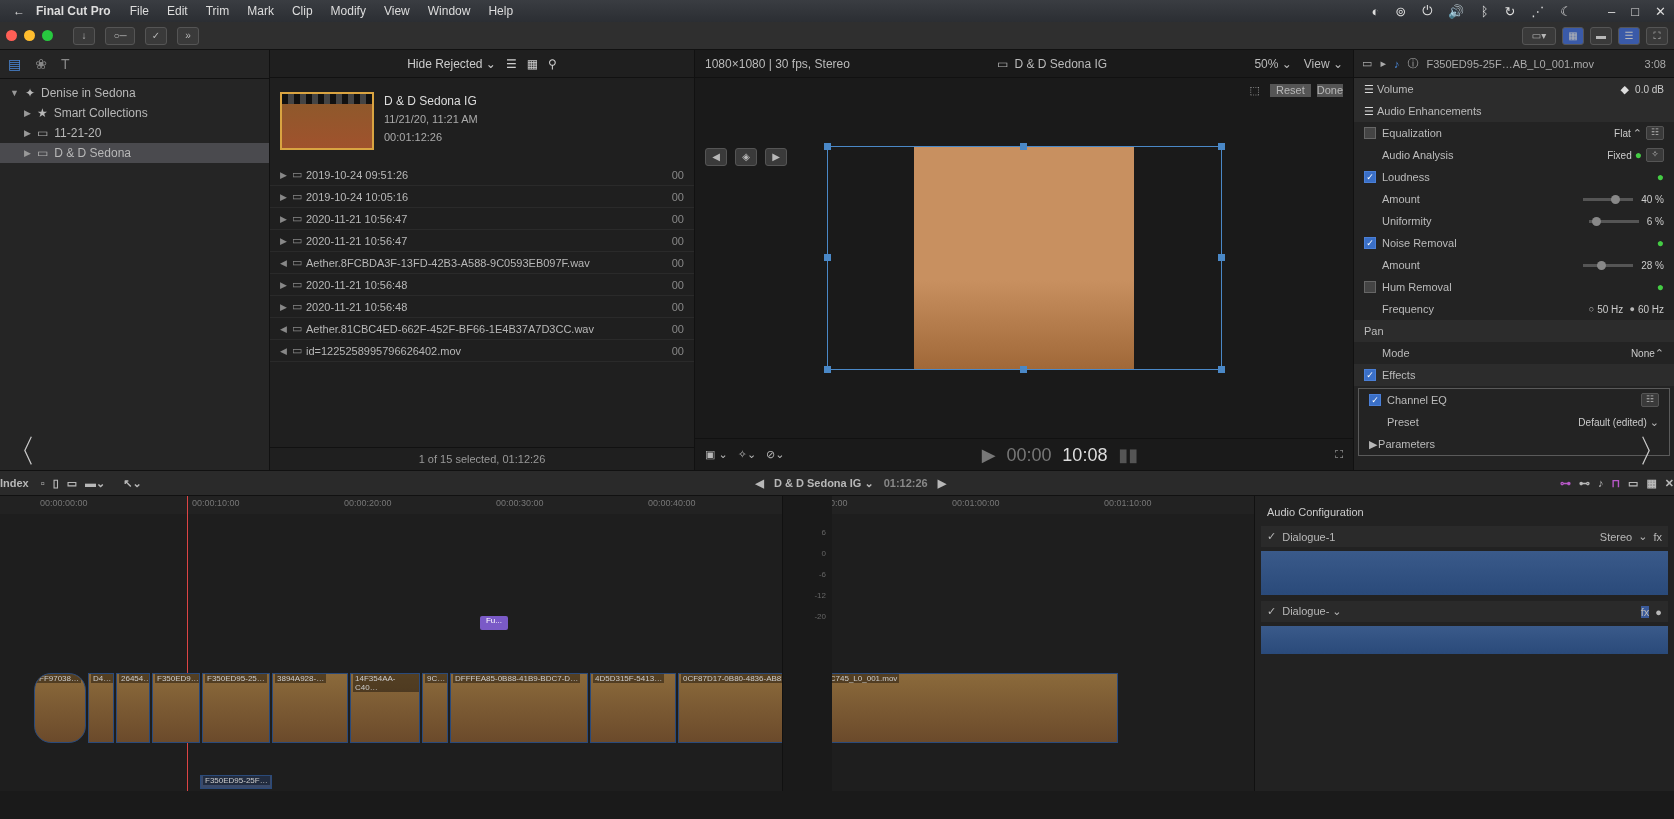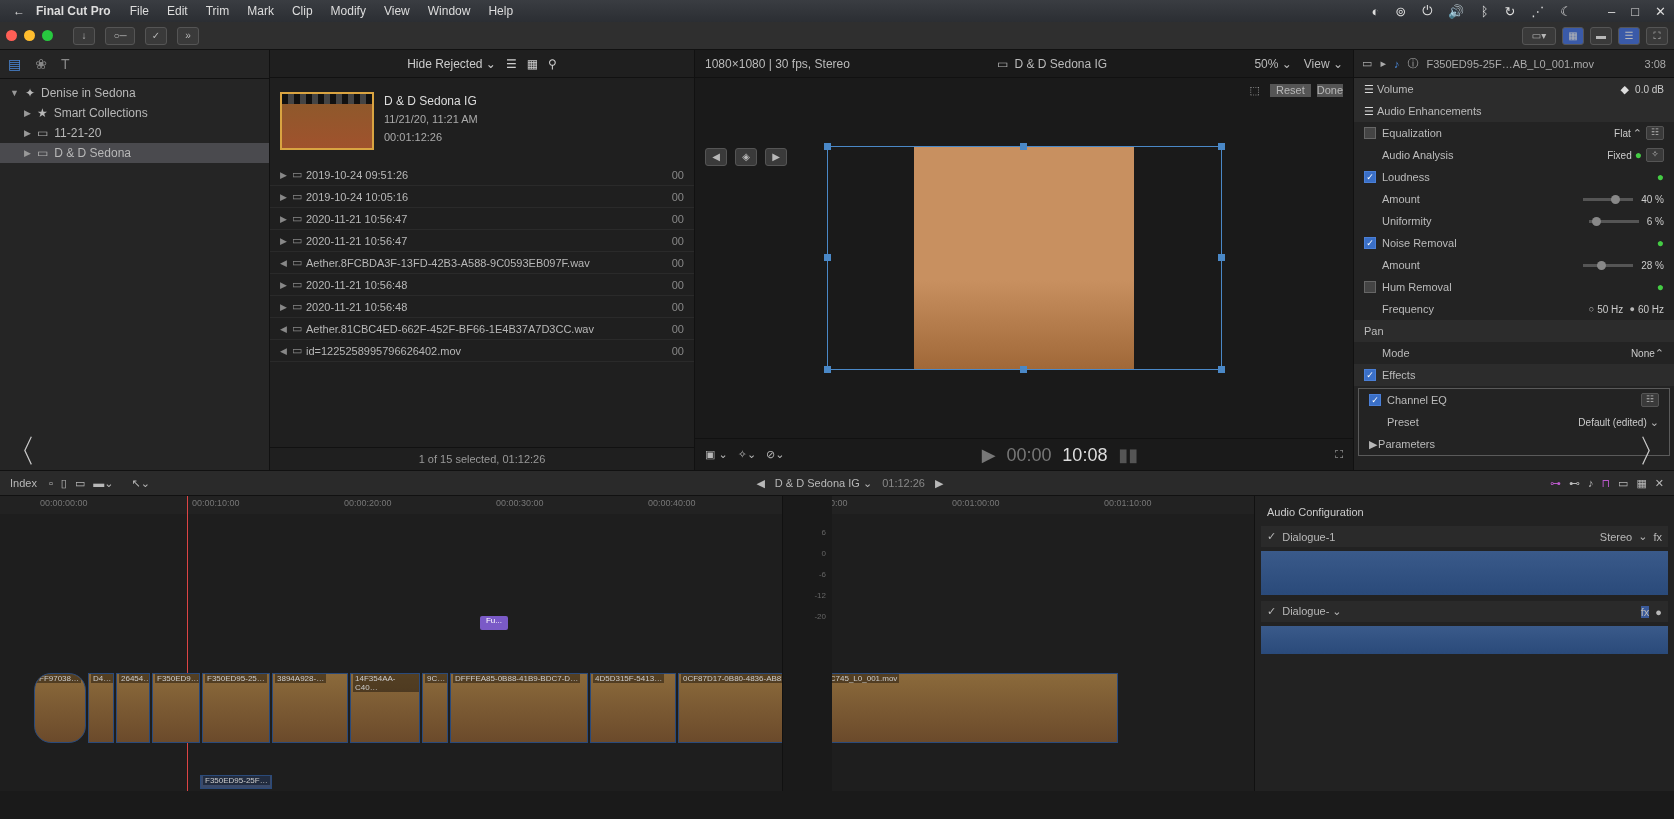--- a/index.html
+++ b/index.html
@@ -58,21 +58,21 @@
 .insp-row .lbl { flex:1; color:#bbb; }
 .insp-row .val { color:#ccc; font-size:10px; }
 .insp-row.section { background:#2c2c2c; font-weight:500; color:#ddd; }
 .insp-row .cb { width:12px; height:12px; margin-right:6px; background:#444; border:1px solid #666; display:inline-flex; align-items:center; justify-content:center; font-size:9px; }
 .insp-row .cb.on { background:#3a6fc7; border-color:#4a7fd7; color:#fff; }
 .insp-row .slider { width:50px; height:3px; background:#555; position:relative; margin:0 8px; }
 .insp-row .slider .kn { position:absolute; top:-3px; width:9px; height:9px; background:#888; border-radius:50%; }
 .insp-row .ok { color:#4c4; font-size:12px; }
 .insp-row .ico { width:18px; height:14px; background:#3a3a3a; border:1px solid #555; border-radius:2px; margin-left:4px; font-size:9px; text-align:center; }
 .effects-box { border:1px solid #5a5a5a; margin:2px 4px; }
-.timeline-hdr { height:26px; background:#2a2a2a; border-top:1px solid #111; border-bottom:1px solid #111; display:flex; align-items:center; padding:0 10px; gap:12px; font-size:11px; }
+.timeline-hdr { height:26px; background:#2a2a2a; border-top:1px solid #111; border-bottom:1px solid #111; display:flex; align-items:center; padding:0 0; gap:12px; font-size:11px;font-weight:bold; }
 .timeline-hdr .center { flex:1; text-align:center; display:flex; align-items:center; justify-content:center; gap:10px; }
 .timeline-hdr .tools { display:flex; gap:8px; }
 .timeline { height:295px; background:#1e1e1e; display:flex; }
 .tl-main { flex:1; position:relative; overflow:hidden; }
 .ruler { height:18px; background:#222; position:relative; font-size:9px; color:#777; }
 .ruler .tick { position:absolute; top:2px; }
 .playhead { position:absolute; top:0; bottom:0; width:1px; background:#d44; left:187px; }
 .clips-track { position:absolute; bottom:18px; left:34px; height:100px; display:flex; gap:2px; }
 .clip { height:70px; background:linear-gradient(#8b6a3b,#6b4a2b); border:1px solid #2a4a7a; position:relative; font-size:8px; color:#ccc; overflow:hidden; }
 .clip .lbl { position:absolute; top:0; left:2px; font-size:8px; background:rgba(0,0,0,.4); padding:0 2px; }

